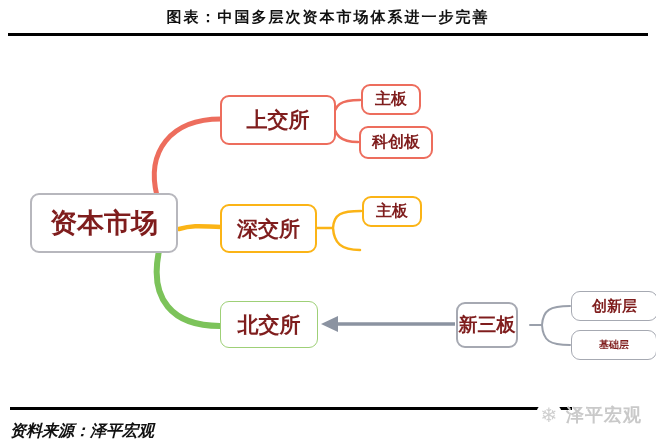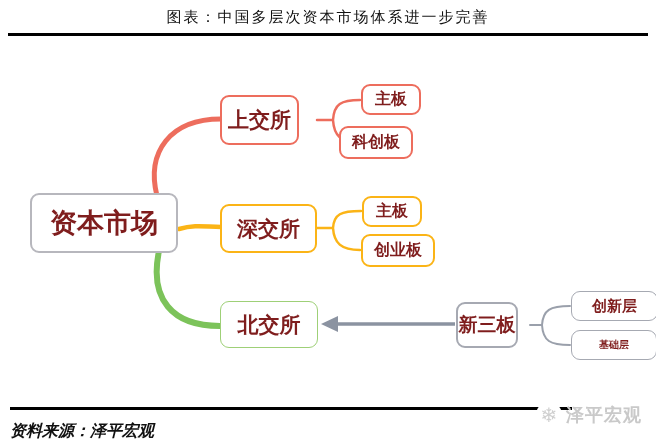--- a/index.html
+++ b/index.html
@@ -1,30 +1,30 @@
 <!DOCTYPE html>
 <html><head>
 <meta charset="utf-8">
 <style>
   html,body{margin:0;padding:0;background:#fff;}
   #canvas{position:relative;width:656px;height:445px;background:#ffffff;overflow:hidden;
           font-family:"Liberation Sans","DejaVu Sans",sans-serif;}
   
   .title{position:absolute;left:0;top:8px;width:656px;text-align:center;
-         font-size:15px;font-weight:normal;color:#111;letter-spacing:2px;}
+         font-size:15px;font-weight:bold;color:#111;letter-spacing:2px;}
   .rule-top{position:absolute;left:8px;top:33px;width:640px;height:3px;background:#000;}
   
   #wires{position:absolute;left:0;top:0;z-index:0;}
   
   .node{position:absolute;background:#fff;display:flex;align-items:center;justify-content:center;
         font-weight:bold;color:#7f1d1d;box-sizing:border-box;border-radius:9px;z-index:1;}
   .n-root   {left:30px; top:193px;width:148px;height:60px;border:2px solid #b7b7bd;border-radius:9px;font-size:27px;}
-  .n-sse    {left:220px;top:95px; width:79px; height:50px;border:2.5px solid #ed6d5d;font-size:21px;}
+  .n-sse    {left:220px;top:95px; width:116px; height:50px;border:2.5px solid #ed6d5d;font-size:21px;}
   .n-sse-m  {left:361px;top:84px; width:60px; height:31px;border:2px solid #ed6d5d;font-size:16px;}
-  .n-star   {left:339px;top:126px;width:74px; height:33px;border:2px solid #ed6d5d;font-size:16px;}
+  .n-star   {left:359px;top:126px;width:74px; height:33px;border:2px solid #ed6d5d;font-size:16px;}
   .n-szse   {left:220px;top:204px;width:97px; height:49px;border:2.5px solid #fbb416;font-size:21px;}
   .n-szse-m {left:362px;top:196px;width:60px; height:31px;border:2px solid #fbb416;font-size:16px;}
   .n-chinext{left:361px;top:234px;width:74px; height:33px;border:2px solid #fbb416;font-size:16px;}
   .n-bse    {left:220px;top:301px;width:98px; height:47px;border:1.5px solid #9ed077;font-size:21px;}
   .n-neeq   {left:456px;top:302px;width:62px; height:46px;border:2px solid #a6a9b2;font-size:19px;}
   .n-innov  {left:571px;top:291px;width:87px; height:30px;border:1.5px solid #a6a9b2;font-size:15px;}
   .n-base   {left:571px;top:330px;width:86px; height:30px;border:1.5px solid #a6a9b2;font-size:10px;}
   
   .rule-bottom{position:absolute;left:10px;top:407px;width:562px;height:3px;background:#000;}
   .source{position:absolute;left:10px;top:413px;font-family:"Liberation Serif","DejaVu Serif",serif;
@@ -61,21 +61,20 @@
   </svg>
 
   <div class="node n-root">资本市场</div>
 
   <div class="node n-sse">上交所</div>
   <div class="node n-sse-m">主板</div>
   <div class="node n-star">科创板</div>
 
   <div class="node n-szse">深交所</div>
   <div class="node n-szse-m">主板</div>
-  <div class="node n-chinext">创业板</div>
 
   <div class="node n-bse">北交所</div>
 
   <div class="node n-neeq">新三板</div>
   <div class="node n-innov">创新层</div>
   <div class="node n-base">基础层</div>
 
   <div class="rule-bottom"></div>
   <div class="source">资料来源：泽平宏观</div>
 

